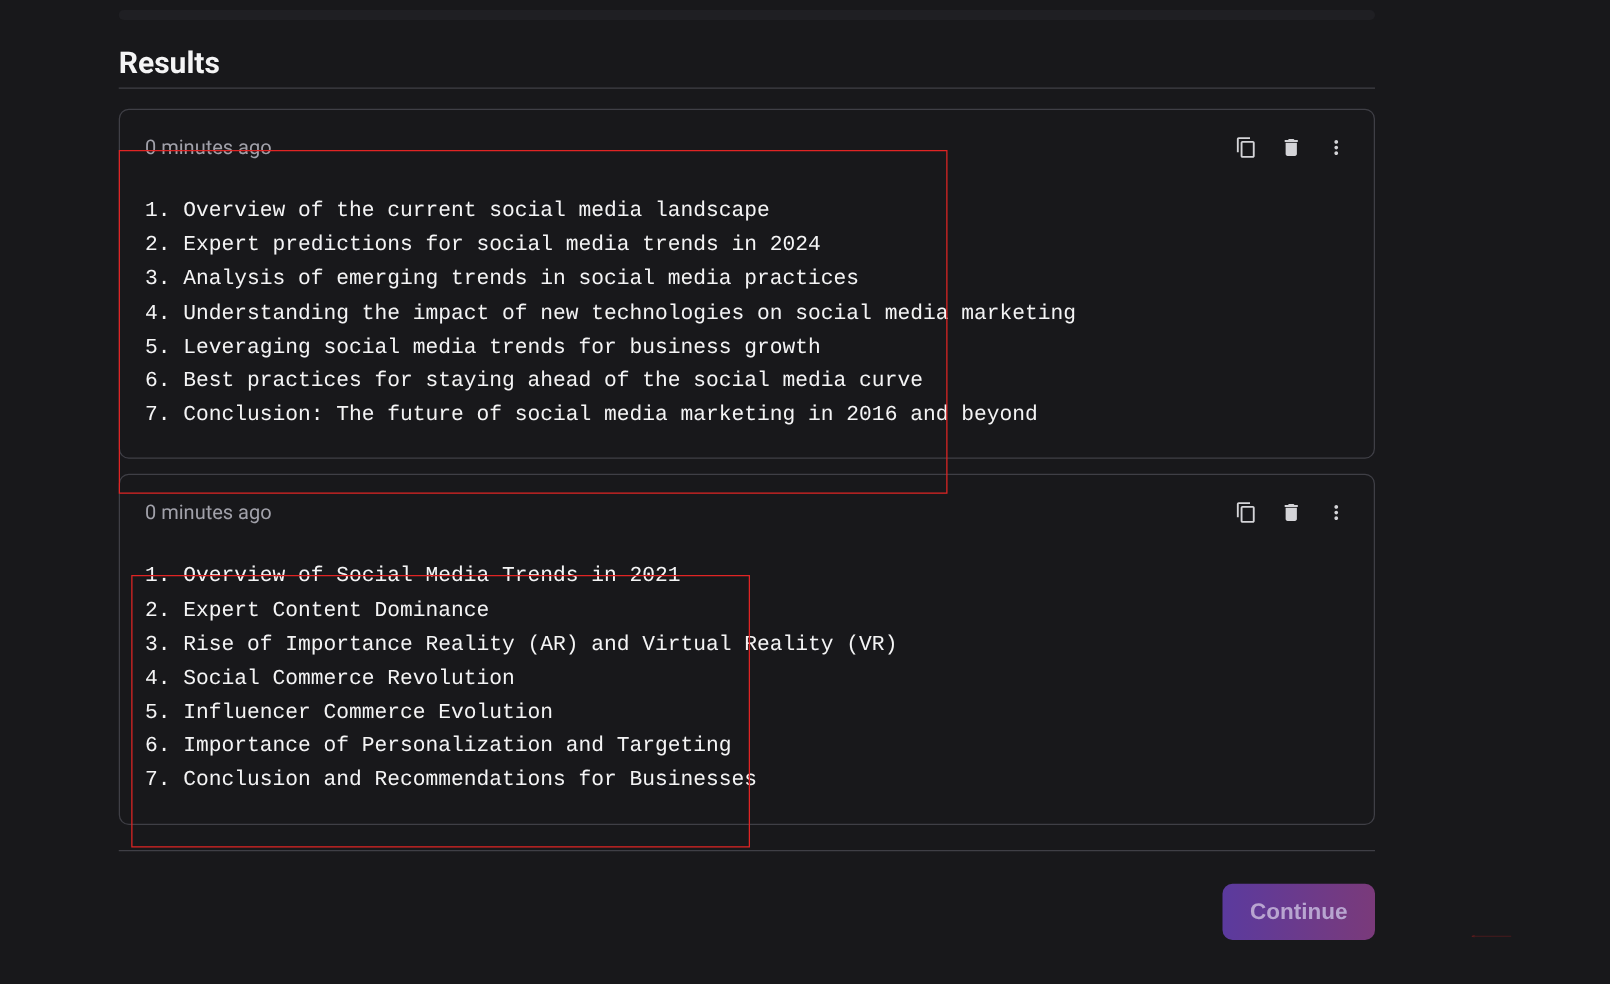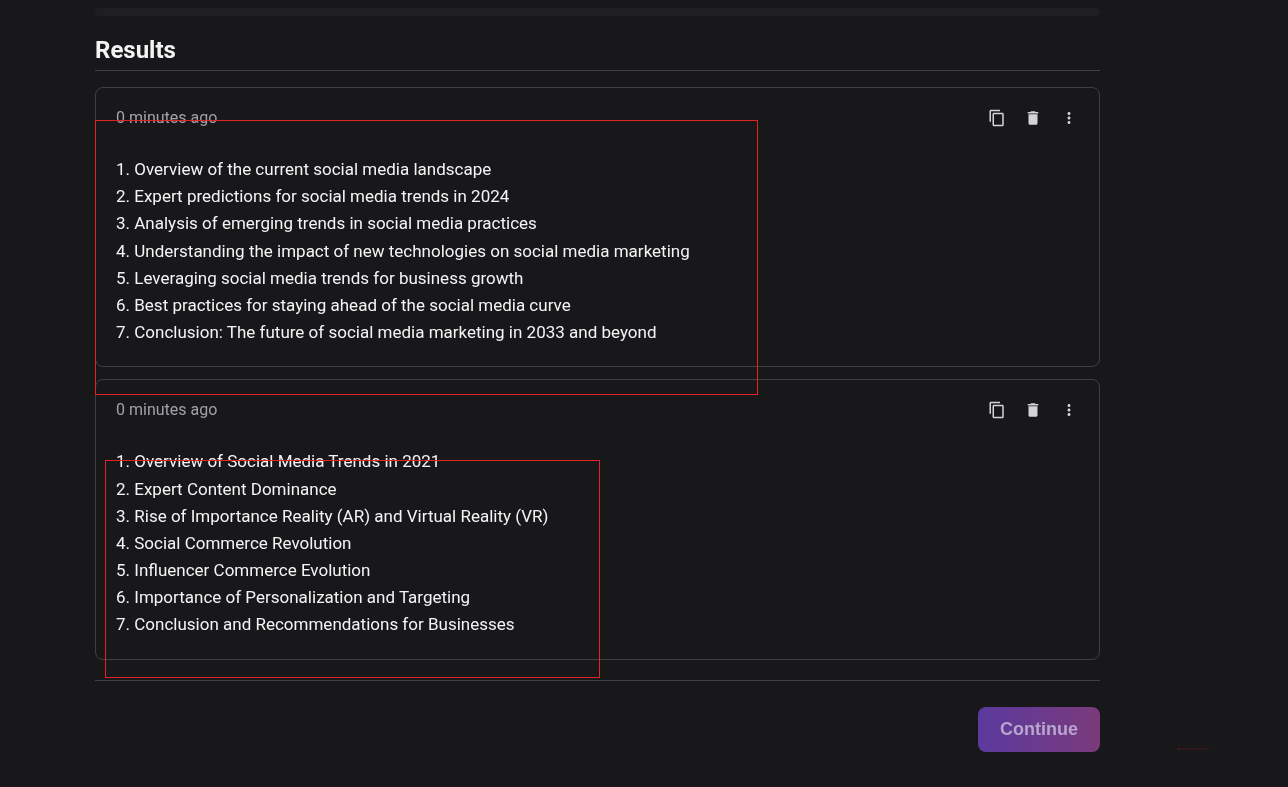--- a/index.html
+++ b/index.html
@@ -76,20 +76,21 @@
       padding: 0;
     }
     .icon-btn svg {
       width: 18px;
       height: 18px;
       fill: currentColor;
     }
     .result-list {
       list-style: none;
       counter-reset: item;
+      font-family: Liberation Mono, monospace;
     }
     .result-list li {
       counter-increment: item;
       font-size: 17px;
       line-height: 1.6;
       color: #f4f4f5;
     }
     .result-list li::before {
       content: counter(item) ". ";
     }
@@ -176,21 +177,21 @@
             </button>
           </div>
         </div>
         <ol class="result-list">
           <li>Overview of the current social media landscape</li>
           <li>Expert predictions for social media trends in 2024</li>
           <li>Analysis of emerging trends in social media practices</li>
           <li>Understanding the impact of new technologies on social media marketing</li>
           <li>Leveraging social media trends for business growth</li>
           <li>Best practices for staying ahead of the social media curve</li>
-          <li>Conclusion: The future of social media marketing in 2033 and beyond</li>
+          <li>Conclusion: The future of social media marketing in 2016 and beyond</li>
         </ol>
       </div>
       <div class="result-card">
         <div class="card-header">
           <span class="timestamp">0 minutes ago</span>
           <div class="card-actions">
             <button class="icon-btn">
               <svg viewBox="0 0 24 24">
                 <path d="M16 1H4c-1.1 0-2 .9-2 2v14h2V3h12V1zm3 4H8c-1.1 0-2 .9-2 2v14c0 1.1.9 2 2 2h11c1.1 0 2-.9 2-2V7c0-1.1-.9-2-2-2zm0 16H8V7h11v14z"></path>
               </svg>

